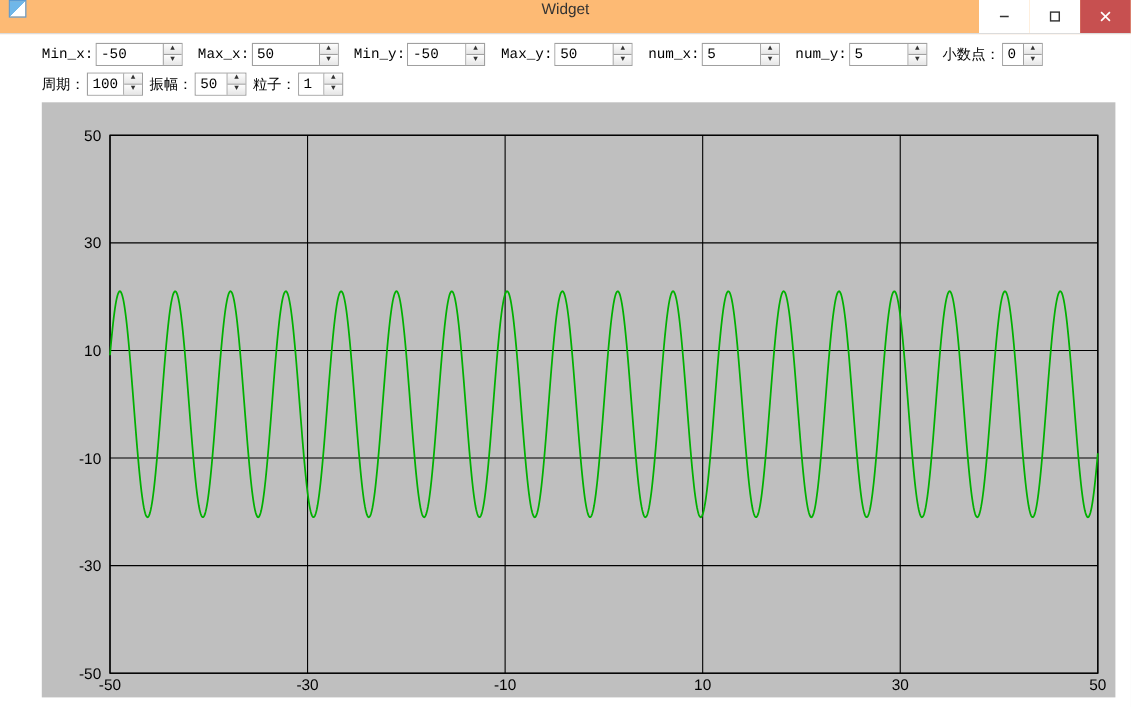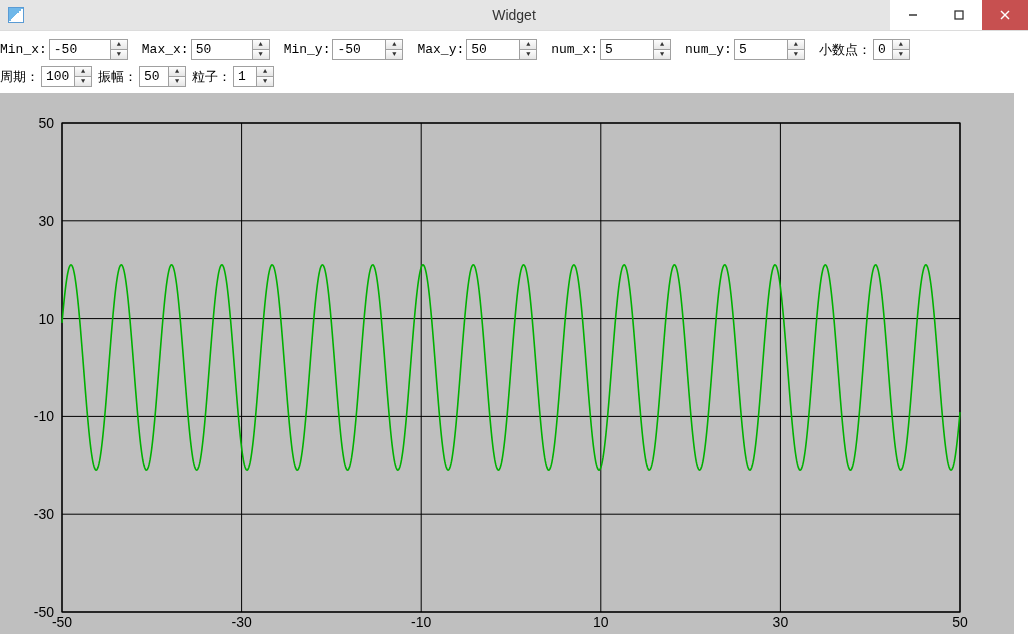--- a/index.html
+++ b/index.html
@@ -7,24 +7,24 @@
     padding: 0;
     width: 1028px;
     height: 643px;
     font-family: "SimSun", "Courier New", monospace;
     font-size: 13px;
     background: #ffffff;
     overflow: hidden;
   }
   .titlebar {
     height: 30px;
-    background: #e5e5e5;
+    background: #fdba74;
     border-bottom: 1px solid #dcdcdc;
     display: flex;
-    align-items: center;
+    align-items: flex-start;
     position: relative;
   }
   .titlebar-icon {
     width: 16px;
     height: 16px;
     margin: 0 8px;
     background: linear-gradient(135deg, #6fb7e9 0%, #6fb7e9 50%, #ffffff 50%, #ffffff 100%);
     border: 1px solid #5a9bd4;
     box-sizing: border-box;
   }
@@ -59,20 +59,21 @@
   }
   .win-btn.max, .win-btn.min {
     background: #ffffff;
   }
   .content {
     padding: 8px 14px 10px 0;
     box-sizing: border-box;
     height: calc(100% - 30px);
     display: flex;
     flex-direction: column;
+    margin-left: 38px;
   }
   .param-row {
     display: flex;
     align-items: center;
     gap: 0;
     margin-bottom: 6px;
     flex-wrap: nowrap;
     white-space: nowrap;
   }
   .param-label {

